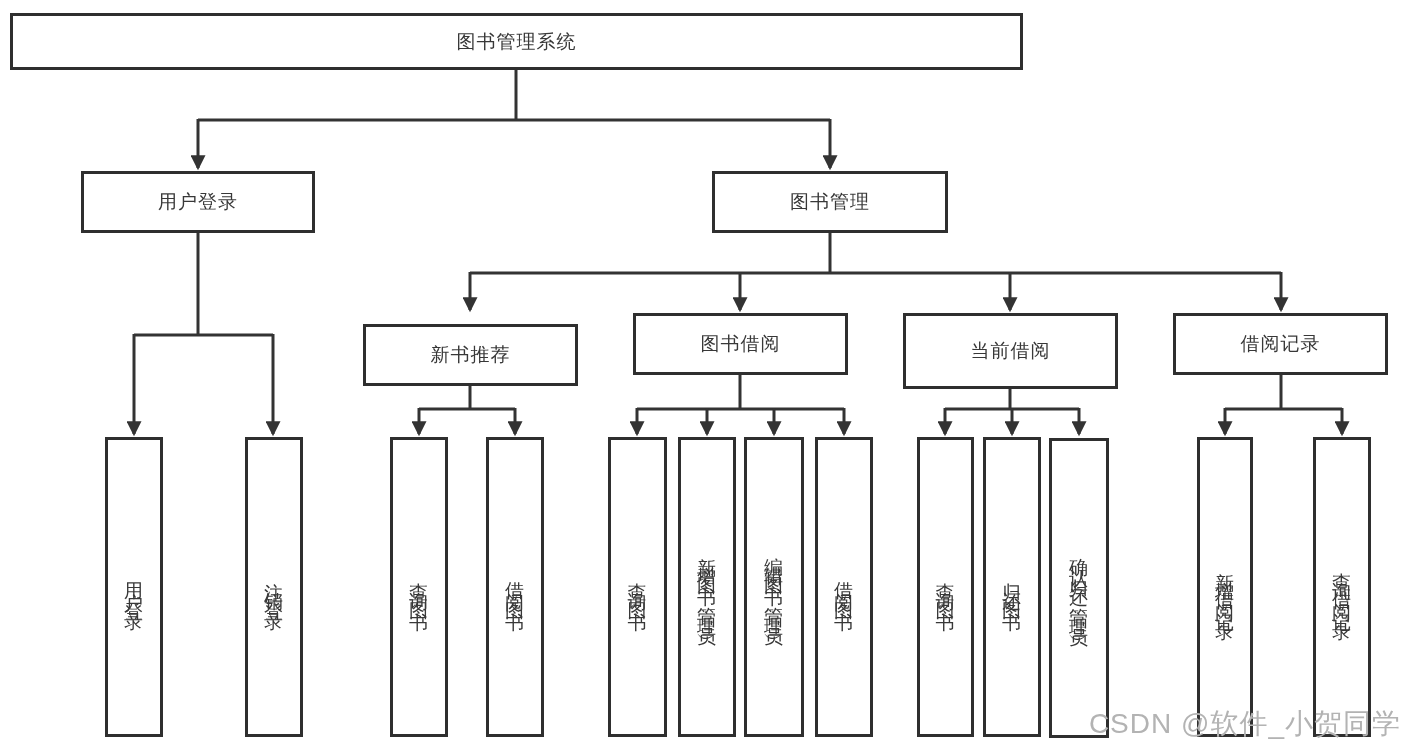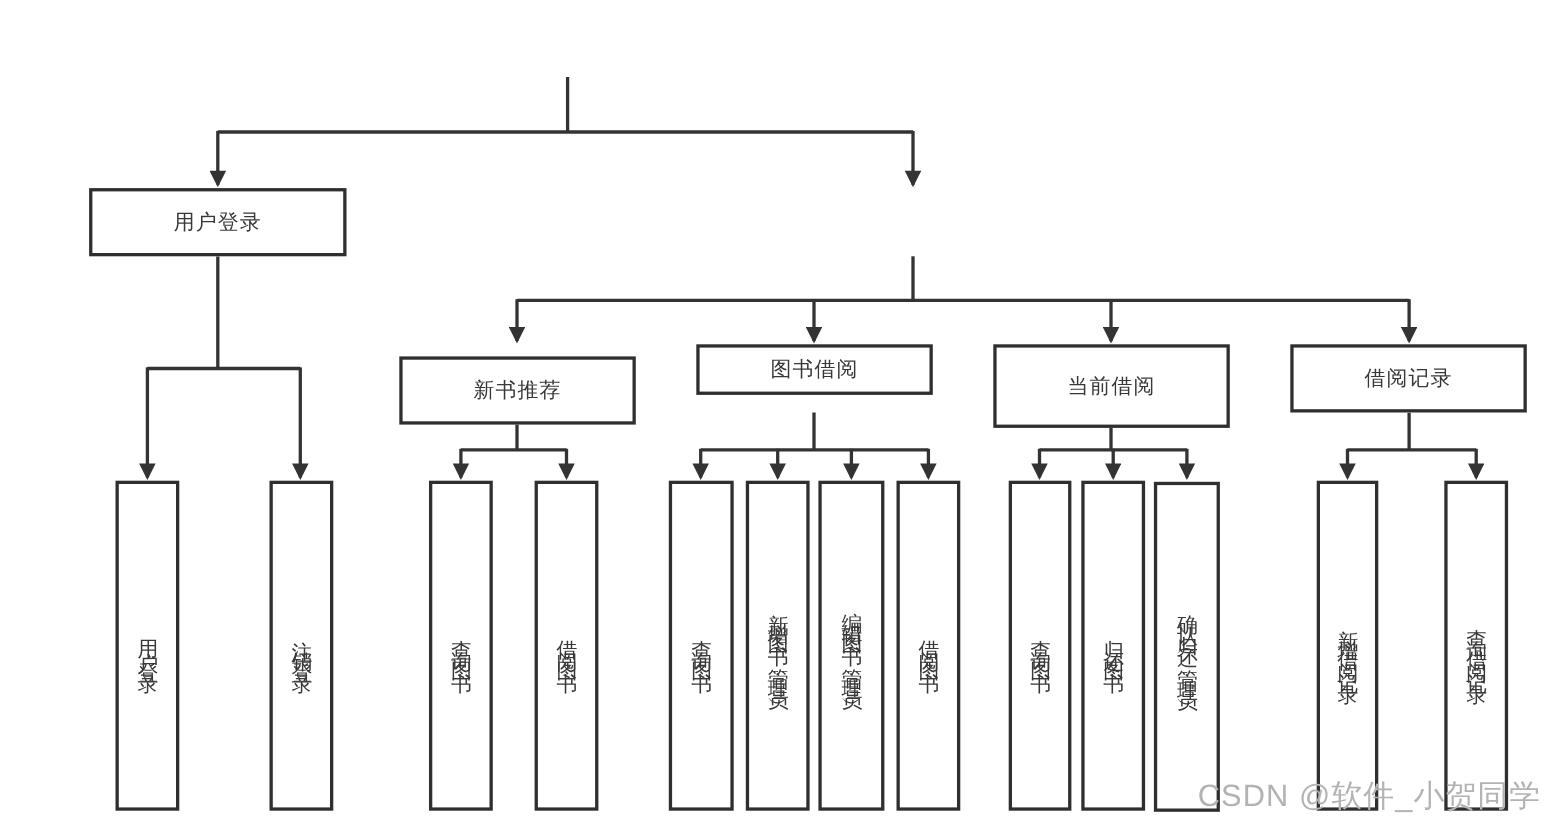--- a/index.html
+++ b/index.html
@@ -88,29 +88,35 @@
     <path class="link" d="M945 408 V434" marker-end="url(#arrow)"></path>
     <path class="link" d="M1012 408 V434" marker-end="url(#arrow)"></path>
     <path class="link" d="M1079 408 V434" marker-end="url(#arrow)"></path>
 
     <path class="link" d="M1281 375 V409"></path>
     <path class="link" d="M1225 409 H1342"></path>
     <path class="link" d="M1225 408 V434" marker-end="url(#arrow)"></path>
     <path class="link" d="M1342 408 V434" marker-end="url(#arrow)"></path>
   </svg>
 
+  <div class="box h" style="left:10px; top:13px; width:1013px; height:57px;">
+    <span>图书管理系统</span>
+  </div>
 
   <div class="box h" style="left:81px; top:171px; width:234px; height:62px;">
     <span>用户登录</span>
+  </div>
+  <div class="box h" style="left:712px; top:171px; width:236px; height:62px;">
+    <span>图书管理</span>
   </div>
 
   <div class="box h" style="left:363px; top:324px; width:215px; height:62px;">
     <span>新书推荐</span>
   </div>
-  <div class="box h" style="left:633px; top:313px; width:215px; height:46px;">
+  <div class="box h" style="left:633px; top:313px; width:215px; height:62px;">
     <span>图书借阅</span>
   </div>
   <div class="box h" style="left:903px; top:313px; width:215px; height:76px;">
     <span>当前借阅</span>
   </div>
   <div class="box h" style="left:1173px; top:313px; width:215px; height:62px;">
     <span>借阅记录</span>
   </div>
 
   <div class="box v" style="left:105px; top:437px; width:58px; height:300px;">

